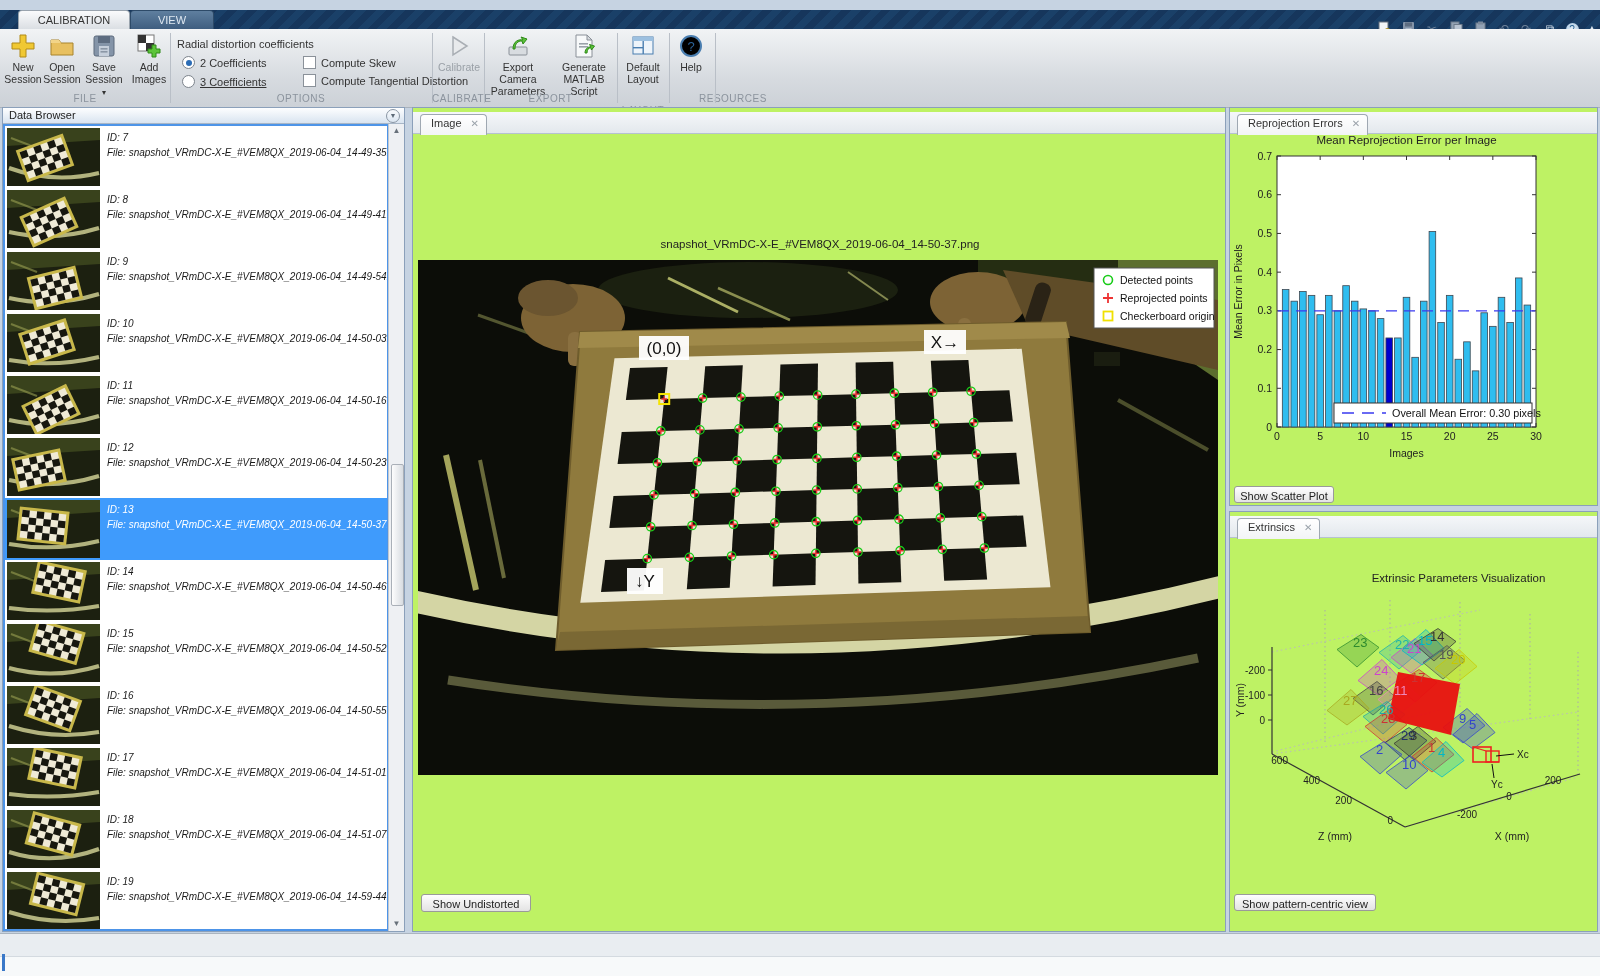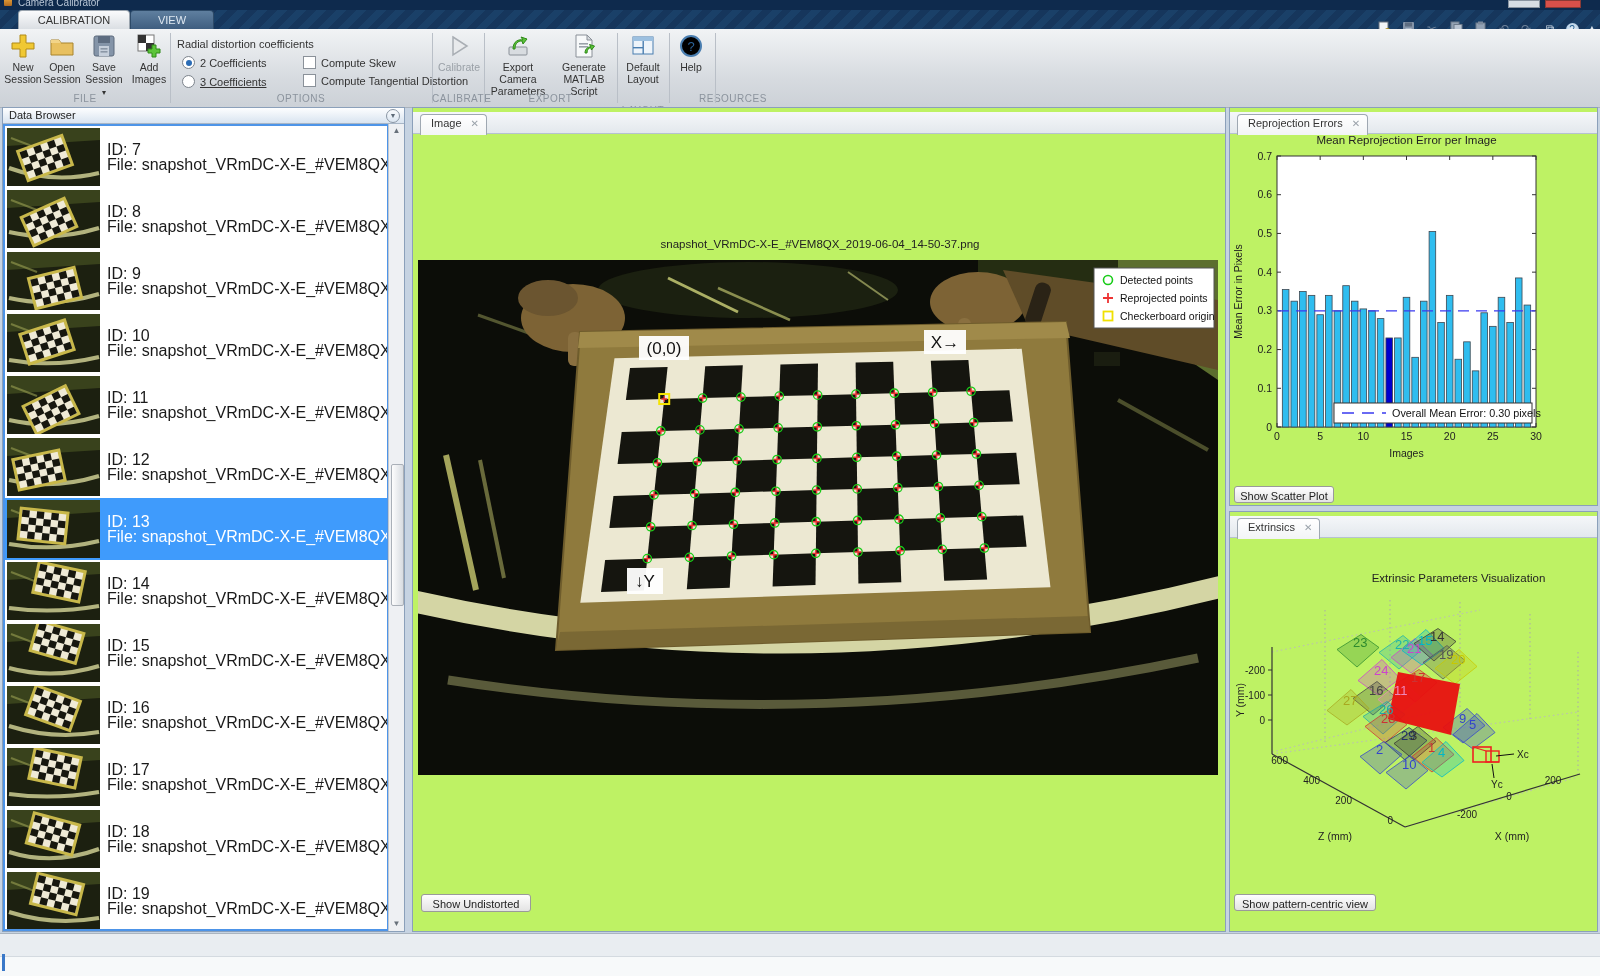--- a/index.html
+++ b/index.html
@@ -27,40 +27,34 @@
   .doctab-strip{position:absolute;left:0;top:4px;right:0;height:21px;background:linear-gradient(#f5f7f9,#e3e8ed);border-bottom:1px solid #b6c2cf;padding-left:24px;}
   .doctab{position:absolute;left:7px;top:2px;height:18px;background:linear-gradient(#ffffff,#f2f4f6);border:1px solid #9fa8b2;border-bottom:none;border-radius:4px 4px 0 0;padding:2px 7px 0 10px;font-size:11px;color:#333;}
   .doctab .x{color:#9aa2aa;margin-left:9px;font-size:10px;}
   .btn{position:absolute;background:linear-gradient(#fefefe,#e3e3e3);border:1px solid #9a9a9a;border-radius:3px;font-size:11px;color:#222;text-align:center;padding-top:3px;box-sizing:border-box;}
   
   #db-header{position:absolute;left:0;top:0;right:0;height:16px;background:linear-gradient(#fdfeff,#d9e4f0);border-bottom:1px solid #a8b6c6;font-size:11px;color:#222;padding:1px 0 0 6px;box-sizing:border-box;}
   #db-list{position:absolute;left:0;top:16px;width:386px;bottom:0;border:2px solid #4d94e8;box-sizing:border-box;overflow:hidden;background:#fff;}
   .db-item{position:relative;height:62px;width:100%;}
   .db-item.sel{background:#3f9bfc;}
   .db-thumb{position:absolute;left:2px;top:2px;width:93px;height:58px;}
-  .db-text{position:absolute;left:102px;top:16px;font-size:16px;color:#1a1a1a;line-height:15px;white-space:nowrap;}
+  .db-text{position:absolute;left:102px;top:4px;font-size:10px;color:#1a1a1a;line-height:15px;white-space:nowrap;font-style:italic;}
   .db-item.sel .db-text{color:#fff;}
   #db-scroll{position:absolute;right:0;top:16px;width:15px;bottom:0;background:#eef0f3;border-left:1px solid #c2c8cf;}
   .scr-arrow{position:absolute;left:1px;width:13px;height:14px;font-size:8px;color:#6a7widen;color:#67707a;text-align:center;line-height:14px;}
   #db-thumbbar{position:absolute;left:2px;top:340px;width:11px;height:140px;background:linear-gradient(90deg,#fdfdfd,#d8dce1);border:1px solid #aab0b8;border-radius:2px;}
   
   svg text{font-family:"Liberation Sans",sans-serif;}
   #statusbar{left:0;top:933px;width:1600px;height:43px;background:#e9edf1;border-top:1px solid #aab4bf;}
 </style>
 </head>
 <body>
 
 <div id="app">
 
-  <div class="abs" id="titlebar">
-    <span class="abs" style="left:4px;top:-2px;width:8px;height:8px;background:linear-gradient(#e8a33d,#b06a20);border-radius:1px;"></span>
-    <span class="abs" style="left:18px;top:-3px;color:#b9c6d6;">Camera Calibrator</span>
-    <span class="abs" style="left:1508px;top:0;width:30px;height:6px;background:#d7dde4;border:1px solid #8a94a0;"></span>
-    <span class="abs" style="left:1545px;top:0;width:34px;height:6px;background:#d8504a;border:1px solid #8a3a36;"></span>
-  </div>
 
   <div class="abs" id="tabrow">
     <div class="apptab" style="left:18px;width:110px;background:linear-gradient(#fafbfc,#d9dde2);color:#333;border:1px solid #9aa4ae;border-bottom:none;">CALIBRATION</div>
     <div class="apptab" style="left:130px;width:82px;background:linear-gradient(#5f7f9f,#3d5c7e);color:#dfe8f1;border:1px solid #2d4archive;border:1px solid #2d4a68;border-bottom:none;">VIEW</div>
 
     <div class="qa" style="left:1374px;"><svg width="14" height="14" viewBox="0 0 14 14">
           <rect x="2" y="1" width="9" height="12" fill="#f2f5f8" stroke="#6b7векс" stroke-width="0"></rect>
           <rect x="2" y="1" width="9" height="12" fill="#f2f5f8" stroke="#66707c"></rect>
           <circle cx="10.5" cy="10.5" r="3" fill="#e8c832" stroke="#a08010"></circle>
         </svg></div>

